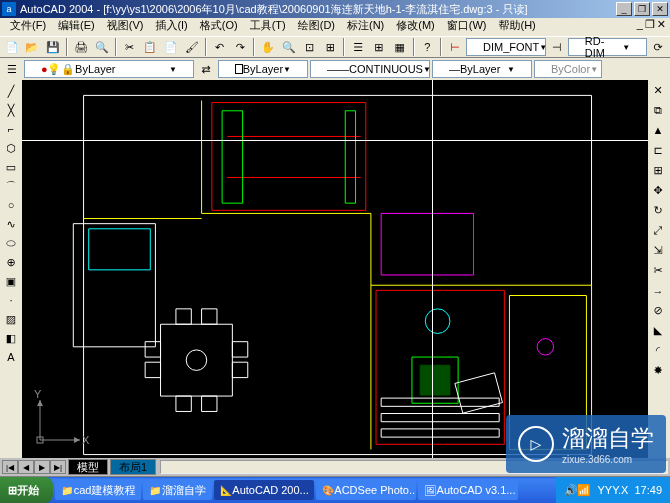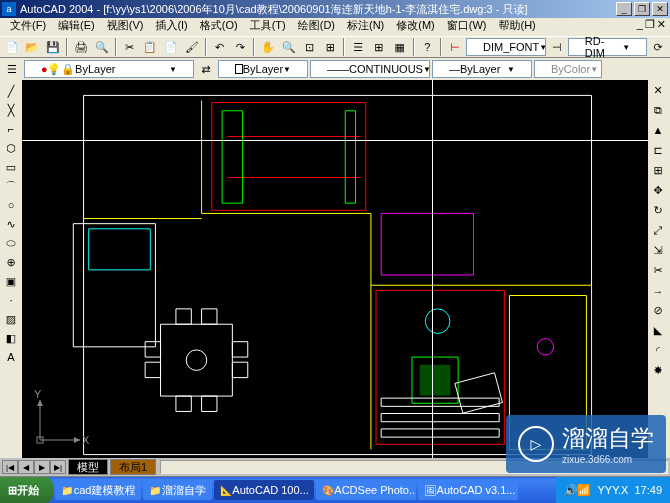--- a/index.html
+++ b/index.html
@@ -19,21 +19,21 @@
 .layerbar{background:#ece9d8;height:22px;display:flex;align-items:center;padding:0 2px;gap:2px}
 .mainarea{display:flex;height:378px;background:#000}
 .lefttools{width:22px;background:#ece9d8;display:flex;flex-direction:column;align-items:center;padding:2px 0;gap:1px}
 .lefttools .tbtn{width:18px;height:18px}
 .canvas{flex:1;background:#000;position:relative;overflow:hidden}
 .righttools{width:22px;background:#ece9d8}
 .tabbar{background:#c0c0c0;height:18px;display:flex;align-items:center;padding:0 2px}
 .tabbar .nav{display:flex;gap:0}
 .tabbar .navbtn{width:16px;height:14px;background:#c0c0c0;border:1px solid #808080;display:flex;align-items:center;justify-content:center;font-size:8px}
 .tabbar .tab{padding:0 8px;background:#000;color:#fff;border:1px solid #808080;height:16px;display:flex;align-items:center;margin-left:2px}
-.tabbar .tab.inactive{background:#a16207;color:#000}
+.tabbar .tab.inactive{background:#0369a1;color:#000}
 .cmdline{background:#fff;height:16px;padding:0 4px;display:flex;align-items:center;border:1px solid #808080;font-family:monospace}
 .statusbar{background:#ece9d8;height:18px;display:flex;align-items:center;padding:0 4px;gap:2px}
 .statusbar .coord{width:130px;border:1px inset #c0c0c0;padding:0 2px;background:#ece9d8}
 .statusbar .sbtn{padding:0 4px;border:1px solid #808080;background:#ece9d8;height:15px;display:flex;align-items:center}
 .statusbar .sbtn.active{background:#fff;border:1px inset}
 .taskbar{background:linear-gradient(to bottom,#245edb,#3c81f3 8%,#245edb);height:26px;display:flex;align-items:center;position:absolute;bottom:0;width:100%}
 .taskbar .start{background:linear-gradient(to bottom,#3c8f3c,#2d6e2d);color:#fff;padding:0 14px 0 8px;height:100%;display:flex;align-items:center;font-weight:bold;border-radius:0 8px 8px 0}
 .taskbar .tbitem{background:#3c81f3;color:#fff;padding:0 6px;height:20px;display:flex;align-items:center;margin-left:2px;border-radius:2px;font-size:10px;max-width:100px;overflow:hidden;white-space:nowrap}
 .taskbar .tbitem.active{background:#1941a5}
 .taskbar .tray{margin-left:auto;background:#1290e9;color:#fff;padding:0 8px;height:100%;display:flex;align-items:center;gap:6px}
@@ -290,21 +290,21 @@
   <div class="sbtn">模型</div>
 </div>
 
 <div class="taskbar">
   <div class="start">
     <span>⊞ </span>
     <span>开始</span>
   </div>
   <div class="tbitem">📁<span>cad建模教程</span></div>
   <div class="tbitem">📁<span>溜溜自学</span></div>
-  <div class="tbitem active">📐<span>AutoCAD 100...</span></div>
+  <div class="tbitem active">📐<span>AutoCAD 200...</span></div>
   <div class="tbitem">🎨<span>ACDSee Photo...</span></div>
   <div class="tbitem">🖼<span>AutoCAD v3.1...</span></div>
   <div class="tray">
     <span>🔊📶</span>
     <span>YYY.X</span>
     <span>17:49</span>
   </div>
 </div>
 
 <div class="watermark">

